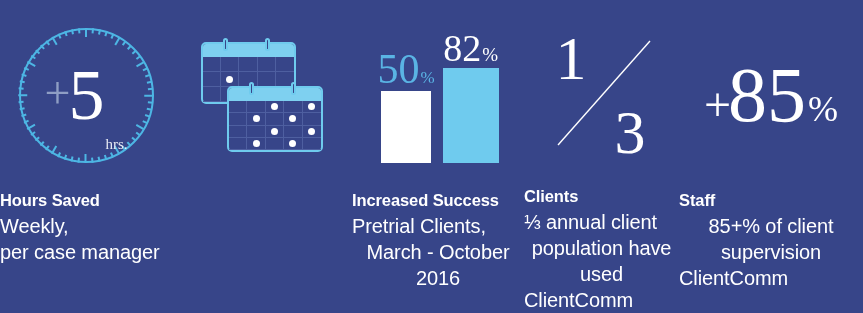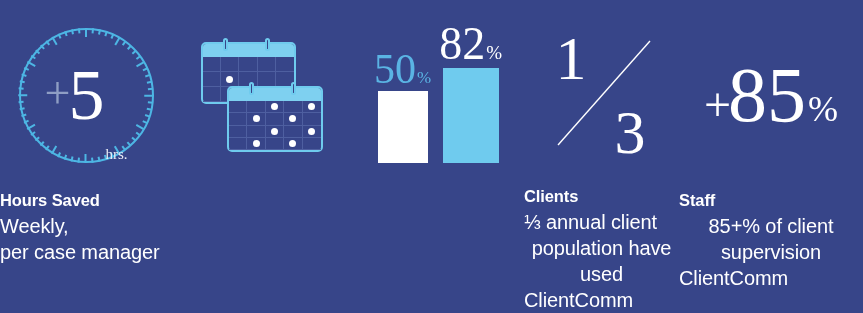--- a/index.html
+++ b/index.html
@@ -62,21 +62,21 @@
     color:#8f9ec4;font-family:"Liberation Serif",serif;
     font-size:46px;line-height:0.8;font-weight:300;
     margin-right:-2px;margin-top:-4px;
   }
   .big5{
     color:#ffffff;font-family:"Liberation Serif",serif;
     font-size:72px;line-height:0.78;
   }
   .hrs{
     color:#e9ecf5;font-family:"Liberation Serif",serif;
-    font-size:15px;align-self:flex-end;margin-bottom:0;margin-left:1px;
+    font-size:15px;align-self:flex-end;margin-bottom:10px;margin-left:1px;
   }
 
   
   .cal-wrap{position:relative;width:122px;height:122px;}
   .cal{
     position:absolute;
     border:2px solid #6fcbee;border-radius:5px;
     box-sizing:border-box;background:#374589;
   }
   .cal-head{
@@ -109,21 +109,21 @@
   .bar-col{display:flex;flex-direction:column;align-items:center;}
   .bar-label{
     font-family:"Liberation Serif",serif;
     display:flex;align-items:baseline;margin-bottom:1px;
   }
   .bar-num{font-size:42px;line-height:1;}
   .bar-pct{font-size:17px;line-height:1;margin-left:1px;}
   .bar-rect{width:50px;}
   .bar-a .bar-num,.bar-a .bar-pct{color:#5ab4e4;}
   .bar-a .bar-rect{background:#ffffff;height:72px;}
-  .bar-b .bar-num{font-size:46px;}
+  .bar-b .bar-num{font-size:38px;}
   .bar-b .bar-pct{font-size:19px;}
   .bar-b .bar-num,.bar-b .bar-pct{color:#ffffff;}
   .bar-b .bar-rect{background:#6fcbee;height:95px;width:56px;}
 
   
   .frac{
     position:relative;width:120px;height:140px;
     font-family:"Liberation Serif",serif;color:#ffffff;
   }
   .frac-num{position:absolute;left:14px;top:4px;font-size:62px;line-height:1;}
@@ -314,20 +314,25 @@
         </div>
         <div class="bar-col bar-b">
           <div class="bar-label">
             <span class="bar-num">82</span>
             <span class="bar-pct">%</span>
           </div>
           <div class="bar-rect"></div>
         </div>
       </div>
     </div>
+    <div class="caption">
+      <div class="cap-title">Increased Success</div>
+      <div class="cap-line">Pretrial Clients,</div>
+      <div class="cap-line">March - October 2016</div>
+    </div>
   </div>
 
   <div class="panel p4">
     <div class="visual">
       <div class="frac">
         <span class="frac-num">1</span>
         <svg class="frac-slash" viewBox="0 0 96 108">
           <line x1="2" y1="106" x2="94" y2="2" stroke="#ffffff" stroke-width="1.4"></line>
         </svg>
         <span class="frac-den">3</span>

